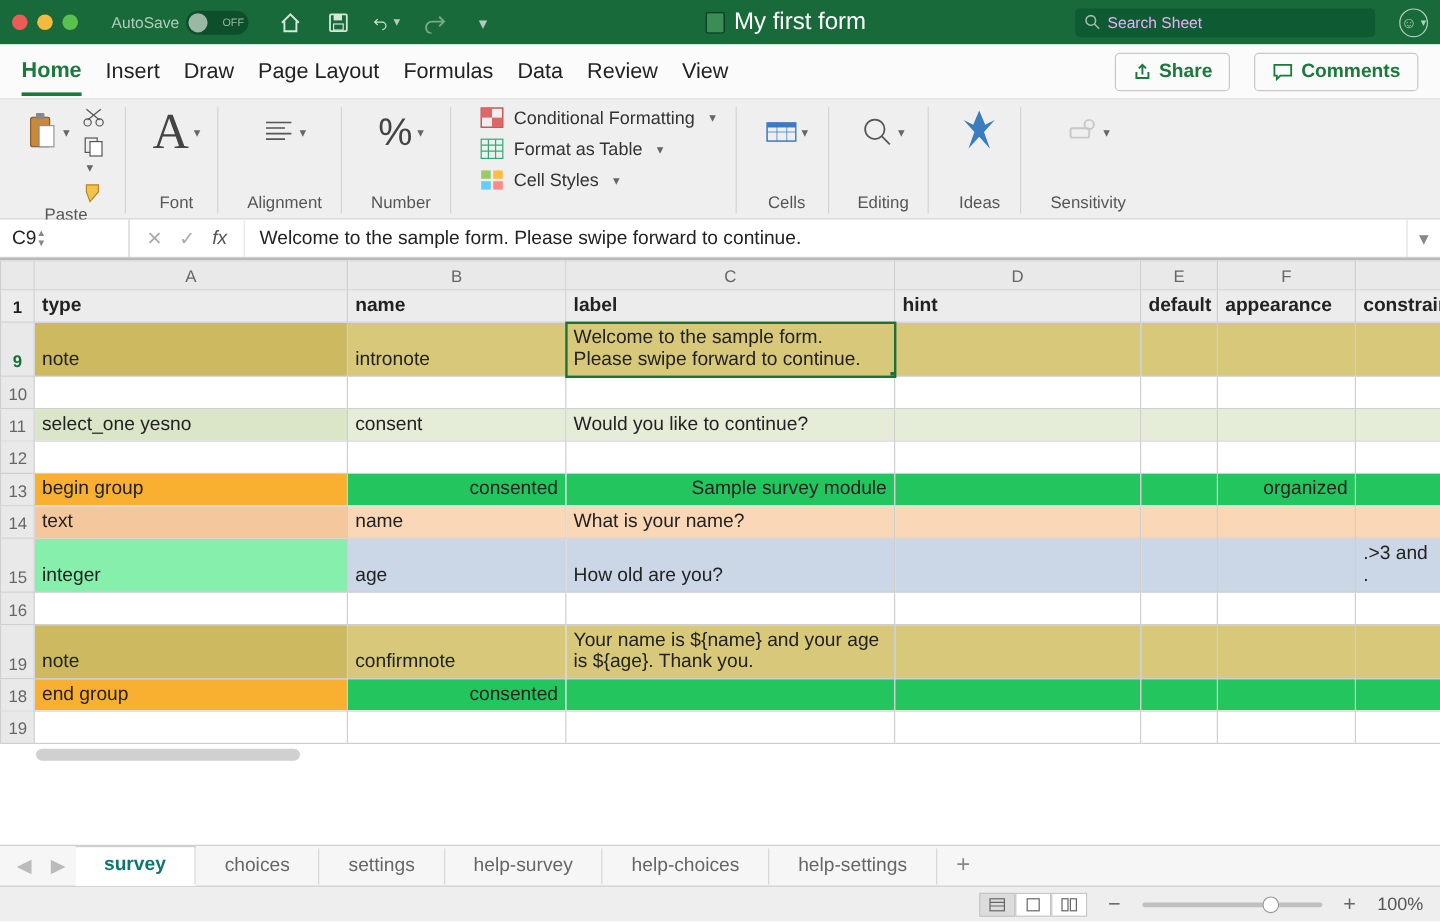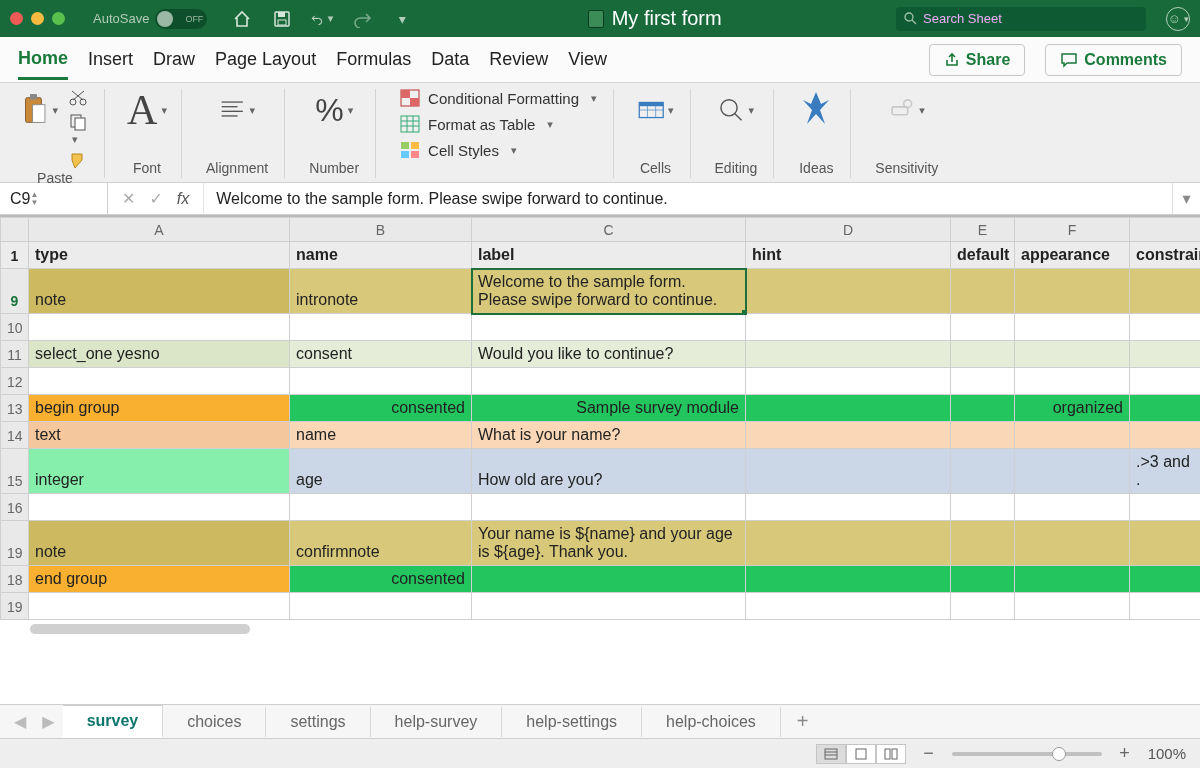--- a/index.html
+++ b/index.html
@@ -477,22 +477,22 @@
 <div class="scroll-track"></div>
 </div>
 
 <div class="sheettabs">
   <span class="nav">◀</span>
   <span class="nav">▶</span>
   <span class="stab active">survey</span>
   <span class="stab">choices</span>
   <span class="stab">settings</span>
   <span class="stab">help-survey</span>
+  <span class="stab">help-choices</span>
   <span class="stab">help-settings</span>
-  <span class="stab">help-choices</span>
   <span class="addsheet">+</span>
 </div>
 
 <div class="statusbar">
   <div class="views">
     <span class="active">
         <svg width="14" height="12">
           <rect x="1" y="1" width="12" height="10" fill="none" stroke="#666"></rect>
           <line x1="1" y1="4" x2="13" y2="4" stroke="#666"></line>
           <line x1="1" y1="7" x2="13" y2="7" stroke="#666"></line>

